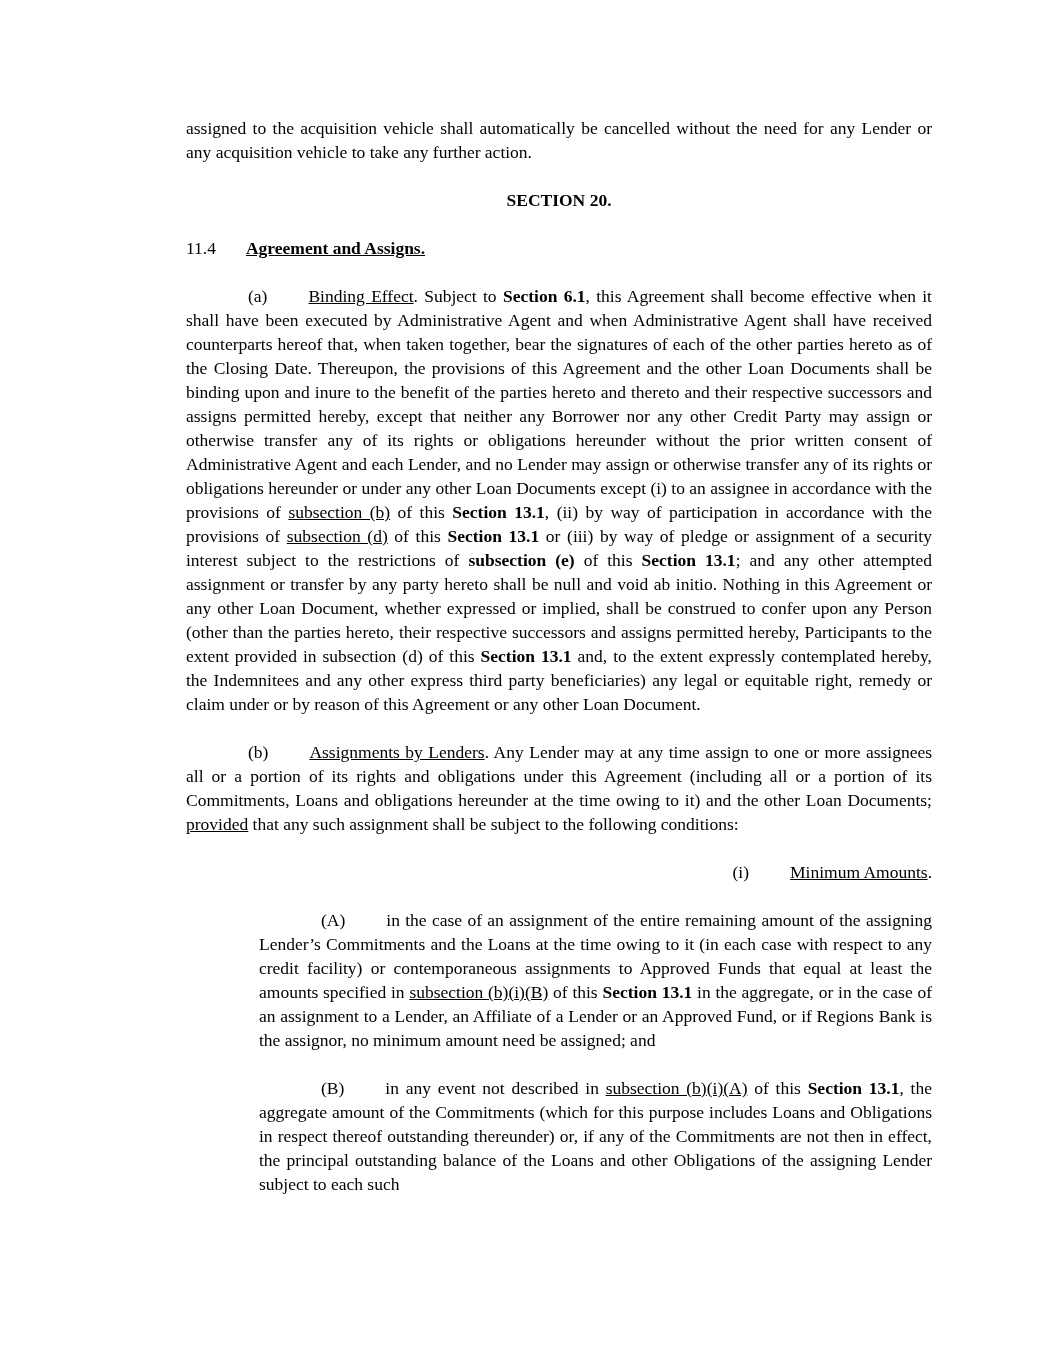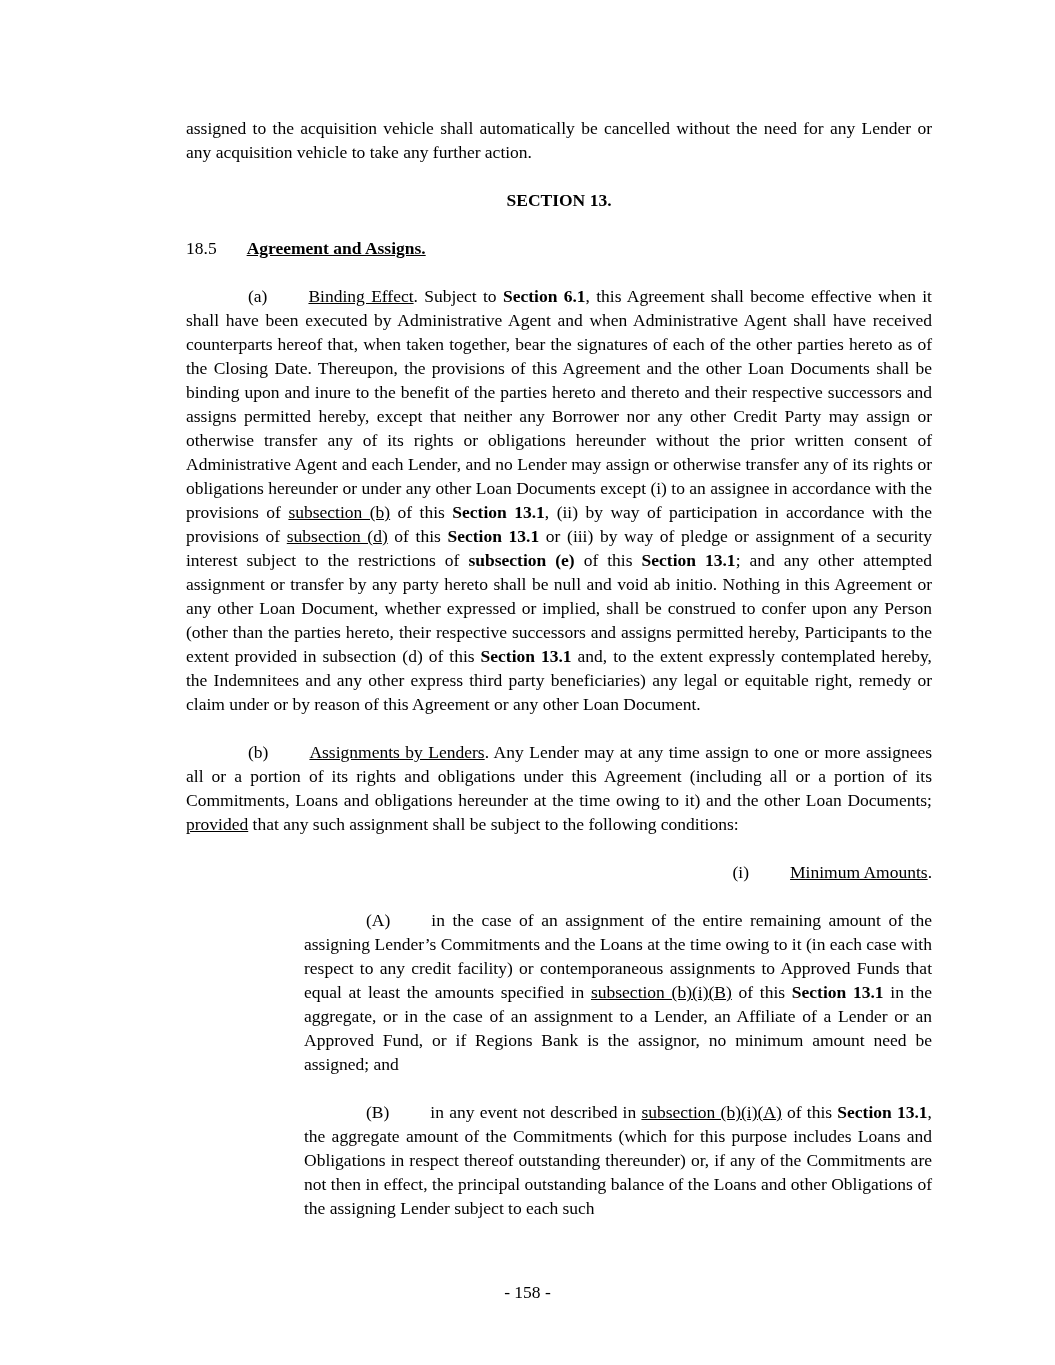--- a/index.html
+++ b/index.html
@@ -36,21 +36,21 @@
     text-align: left;
   }
   .indent1 {
     text-indent: 62px;
   }
   .item-i {
     margin-left: 126px;
     text-align: right;
   }
   .sub {
-    margin-left: 118px;
+    margin-left: 73px;
     text-indent: 62px;
   }
   .b { font-weight: bold; }
   .u { text-decoration: underline; }
   .bu { font-weight: bold; text-decoration: underline; }
   .tab { display: inline-block; width: 41px; }
   .clause-heading .tab { display: inline-block; width: 30px; }
   .footer {
     position: absolute;
     left: 0;
@@ -63,31 +63,30 @@
   }
 </style>
 </head>
 <body>
 
 <div class="page">
   <div class="content">
 
     <p class="para"><span>assigned to the acquisition vehicle shall automatically be cancelled without the need for any Lender or any acquisition vehicle to take any further action.</span></p>
 
-    <p class="center">SECTION 13.</p>
+    <p class="center">SECTION 20.</p>
 
 
-    <p class="clause-heading"><span>18.5</span><span class="tab"></span><span class="bu">Agreement and Assigns.</span></p>
+    <p class="clause-heading"><span>11.4</span><span class="tab"></span><span class="bu">Agreement and Assigns.</span></p>
 
     <p class="indent1"><span>(a)</span><span class="tab"></span><span class="u">Binding Effect</span><span>. Subject to </span><span class="b">Section 6.1</span><span>, this Agreement shall become effective when it shall have been executed by Administrative Agent and when Administrative Agent shall have received counterparts hereof that, when taken together, bear the signatures of each of the other parties hereto as of the Closing Date. Thereupon, the provisions of this Agreement and the other Loan Documents shall be binding upon and inure to the benefit of the parties hereto and thereto and their respective successors and assigns permitted hereby, except that neither any Borrower nor any other Credit Party may assign or otherwise transfer any of its rights or obligations hereunder without the prior written consent of Administrative Agent and each Lender, and no Lender may assign or otherwise transfer any of its rights or obligations hereunder or under any other Loan Documents except (i) to an assignee in accordance with the provisions of </span><span class="u">subsection (b)</span><span> of this </span><span class="b">Section 13.1</span><span>, (ii) by way of participation in accordance with the provisions of </span><span class="u">subsection (d)</span><span> of this </span><span class="b">Section 13.1</span><span> or (iii) by way of pledge or assignment of a security interest subject to the restrictions of </span><span class="b">subsection (e)</span><span> of this </span><span class="b">Section 13.1</span><span>; and any other attempted assignment or transfer by any party hereto shall be null and void ab initio. Nothing in this Agreement or any other Loan Document, whether expressed or implied, shall be construed to confer upon any Person (other than the parties hereto, their respective successors and assigns permitted hereby, Participants to the extent provided in subsection (d) of this </span><span class="b">Section 13.1</span><span> and, to the extent expressly contemplated hereby, the Indemnitees and any other express third party beneficiaries) any legal or equitable right, remedy or claim under or by reason of this Agreement or any other Loan Document.</span></p>
 
     <p class="indent1"><span>(b)</span><span class="tab"></span><span class="u">Assignments by Lenders</span><span>. Any Lender may at any time assign to one or more assignees all or a portion of its rights and obligations under this Agreement (including all or a portion of its Commitments, Loans and obligations hereunder at the time owing to it) and the other Loan Documents; </span><span class="u">provided</span><span> that any such assignment shall be subject to the following conditions:</span></p>
 
     <p class="item-i"><span>(i)</span><span class="tab"></span><span class="u">Minimum Amounts</span><span>.</span></p>
 
     <p class="sub"><span>(A)</span><span class="tab"></span><span>in the case of an assignment of the entire remaining amount of the assigning Lender’s Commitments and the Loans at the time owing to it (in each case with respect to any credit facility) or contemporaneous assignments to Approved Funds that equal at least the amounts specified in </span><span class="u">subsection (b)(i)(B)</span><span> of this </span><span class="b">Section 13.1</span><span> in the aggregate, or in the case of an assignment to a Lender, an Affiliate of a Lender or an Approved Fund, or if Regions Bank is the assignor, no minimum amount need be assigned; and</span></p>
 
     <p class="sub"><span>(B)</span><span class="tab"></span><span>in any event not described in </span><span class="u">subsection (b)(i)(A)</span><span> of this </span><span class="b">Section 13.1</span><span>, the aggregate amount of the Commitments (which for this purpose includes Loans and Obligations in respect thereof outstanding thereunder) or, if any of the Commitments are not then in effect, the principal outstanding balance of the Loans and other Obligations of the assigning Lender subject to each such</span></p>
 
   </div>
 
-  <div class="footer">- 158 -</div>
 </div>
 
 </body></html>

